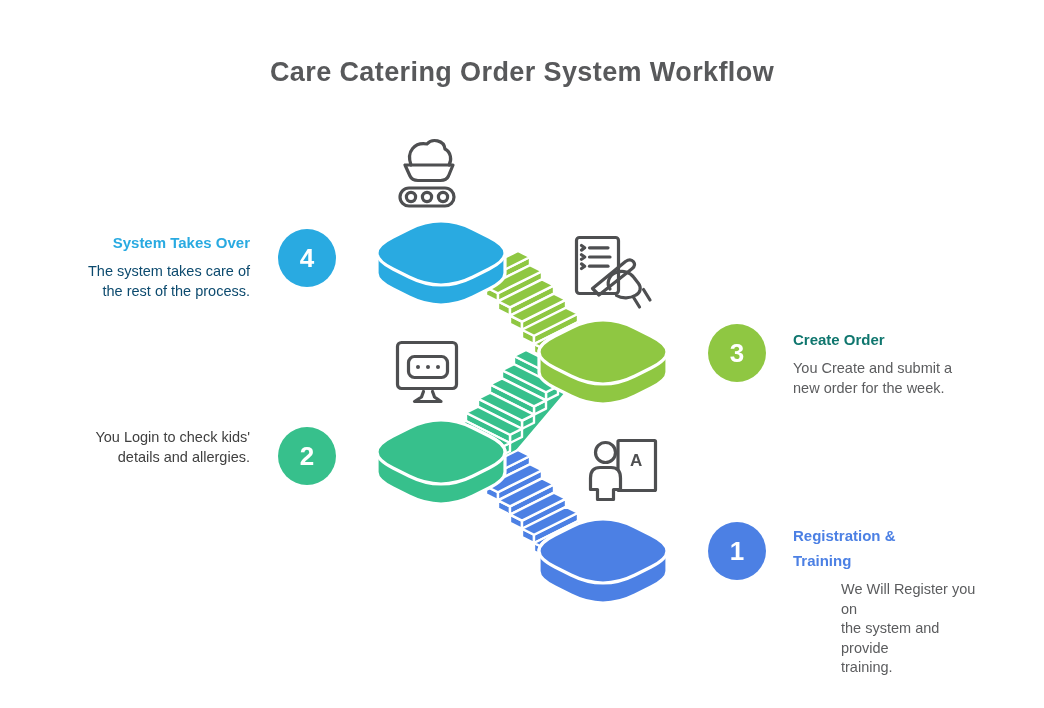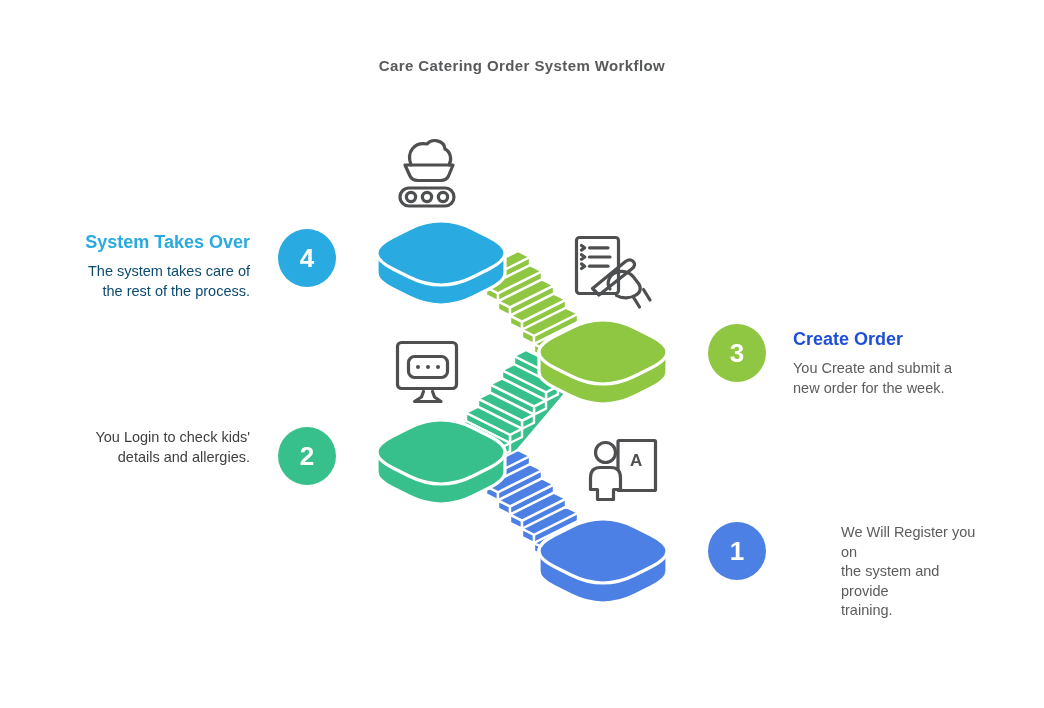--- a/index.html
+++ b/index.html
@@ -1,22 +1,22 @@
 <!DOCTYPE html>
 <html><head>
 <meta charset="utf-8">
 <style>
   html,body{margin:0;padding:0;}
   body{width:1044px;height:708px;background:#ffffff;position:relative;overflow:hidden;
        font-family:"Liberation Sans",sans-serif;}
   .abs{position:absolute;}
   #main-title{left:0;top:57px;width:1044px;text-align:center;
-    font-size:15px;font-weight:bold;letter-spacing:.4px;}
+    font-size:27px;font-weight:bold;letter-spacing:.4px;}
   .step-text{position:absolute;}
-  .step-title{font-size:18px;font-weight:bold;line-height:25px;margin-bottom:7px;white-space:pre-line;}
+  .step-title{font-size:15px;font-weight:bold;line-height:25px;margin-bottom:7px;white-space:pre-line;}
   .step-desc{font-size:14.5px;line-height:19.5px;white-space:pre-line;}
   #step4-text{left:58px;top:230px;width:192px;text-align:right;}
   #step2-text{left:58px;top:428px;width:192px;text-align:right;}
   #step3-text{left:793px;top:327px;width:205px;text-align:left;}
   #step1-text{left:793px;top:523px;width:190px;text-align:left;}
   .num-circle{position:absolute;width:58px;height:58px;border-radius:50%;
     display:flex;align-items:center;justify-content:center;
     color:#fff;font-size:26px;font-weight:bold;}
   #circle4{left:278px;top:229px;}
   #circle2{left:278px;top:427px;}
@@ -40,29 +40,31 @@
 
 <div class="step-text" id="step2-text">
   <div class="step-desc" style="color: #404040;">You Login to check kids'
 details and allergies.</div>
 </div>
 <div class="num-circle" id="circle2" style="background: rgb(55, 192, 140);">
     <span>2</span>
   </div>
 
 <div class="step-text" id="step3-text">
-  <div class="step-title" style="color: #1d4ed8;">Create Order</div>
+  <div class="step-title" style="color: #0f766e;">Create Order</div>
   <div class="step-desc" style="color: rgb(91, 92, 94);">You Create and submit a
 new order for the week.</div>
 </div>
 <div class="num-circle" id="circle3" style="background: rgb(143, 199, 66);">
     <span>3</span>
   </div>
 
 <div class="step-text" id="step1-text">
+  <div class="step-title" style="color: rgb(76, 128, 228);">Registration &amp;
+Training</div>
   <div class="step-desc" style="color: rgb(91, 92, 94); margin-left: 48px;">We Will Register you on
 the system and provide
 training.</div>
 </div>
 <div class="num-circle" id="circle1" style="background: rgb(76, 128, 228);">
     <span>1</span>
   </div>
 
 <svg id="diagram-svg" width="370" height="490" viewBox="340 130 370 490">
 

